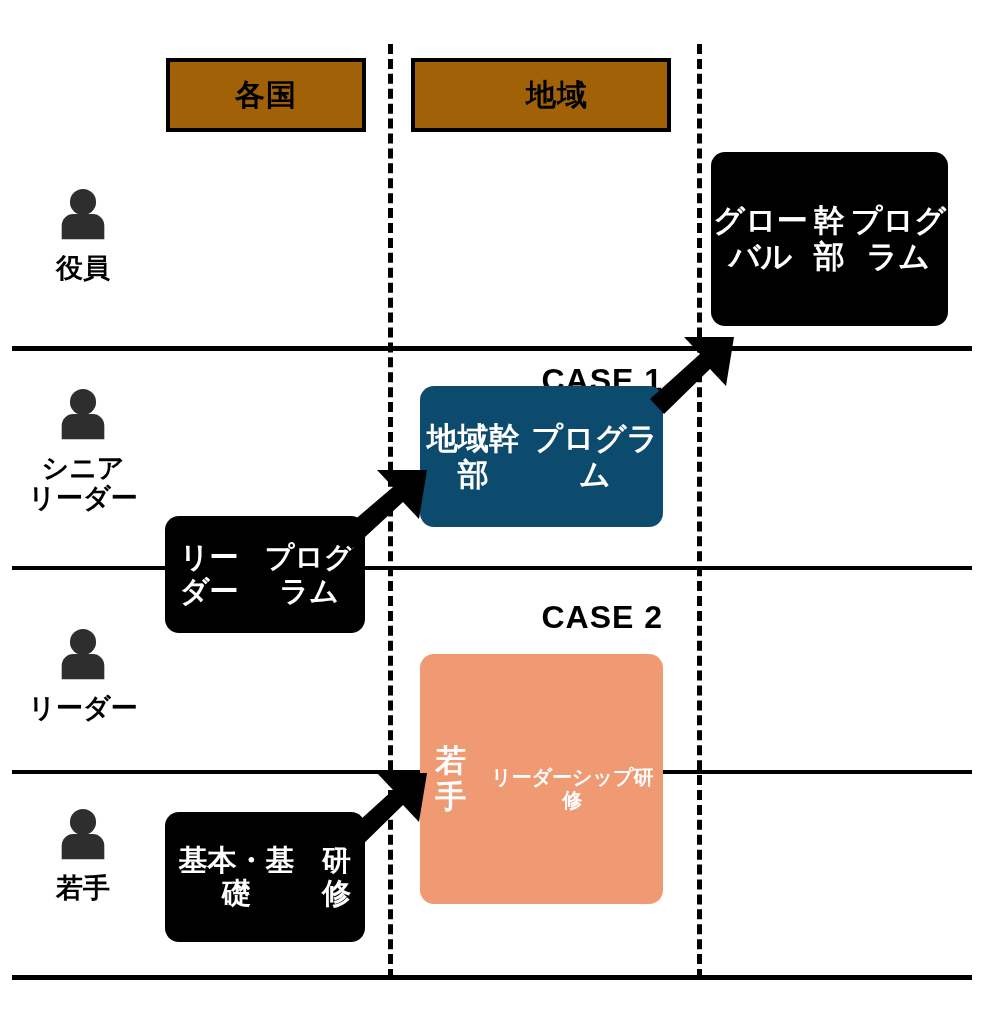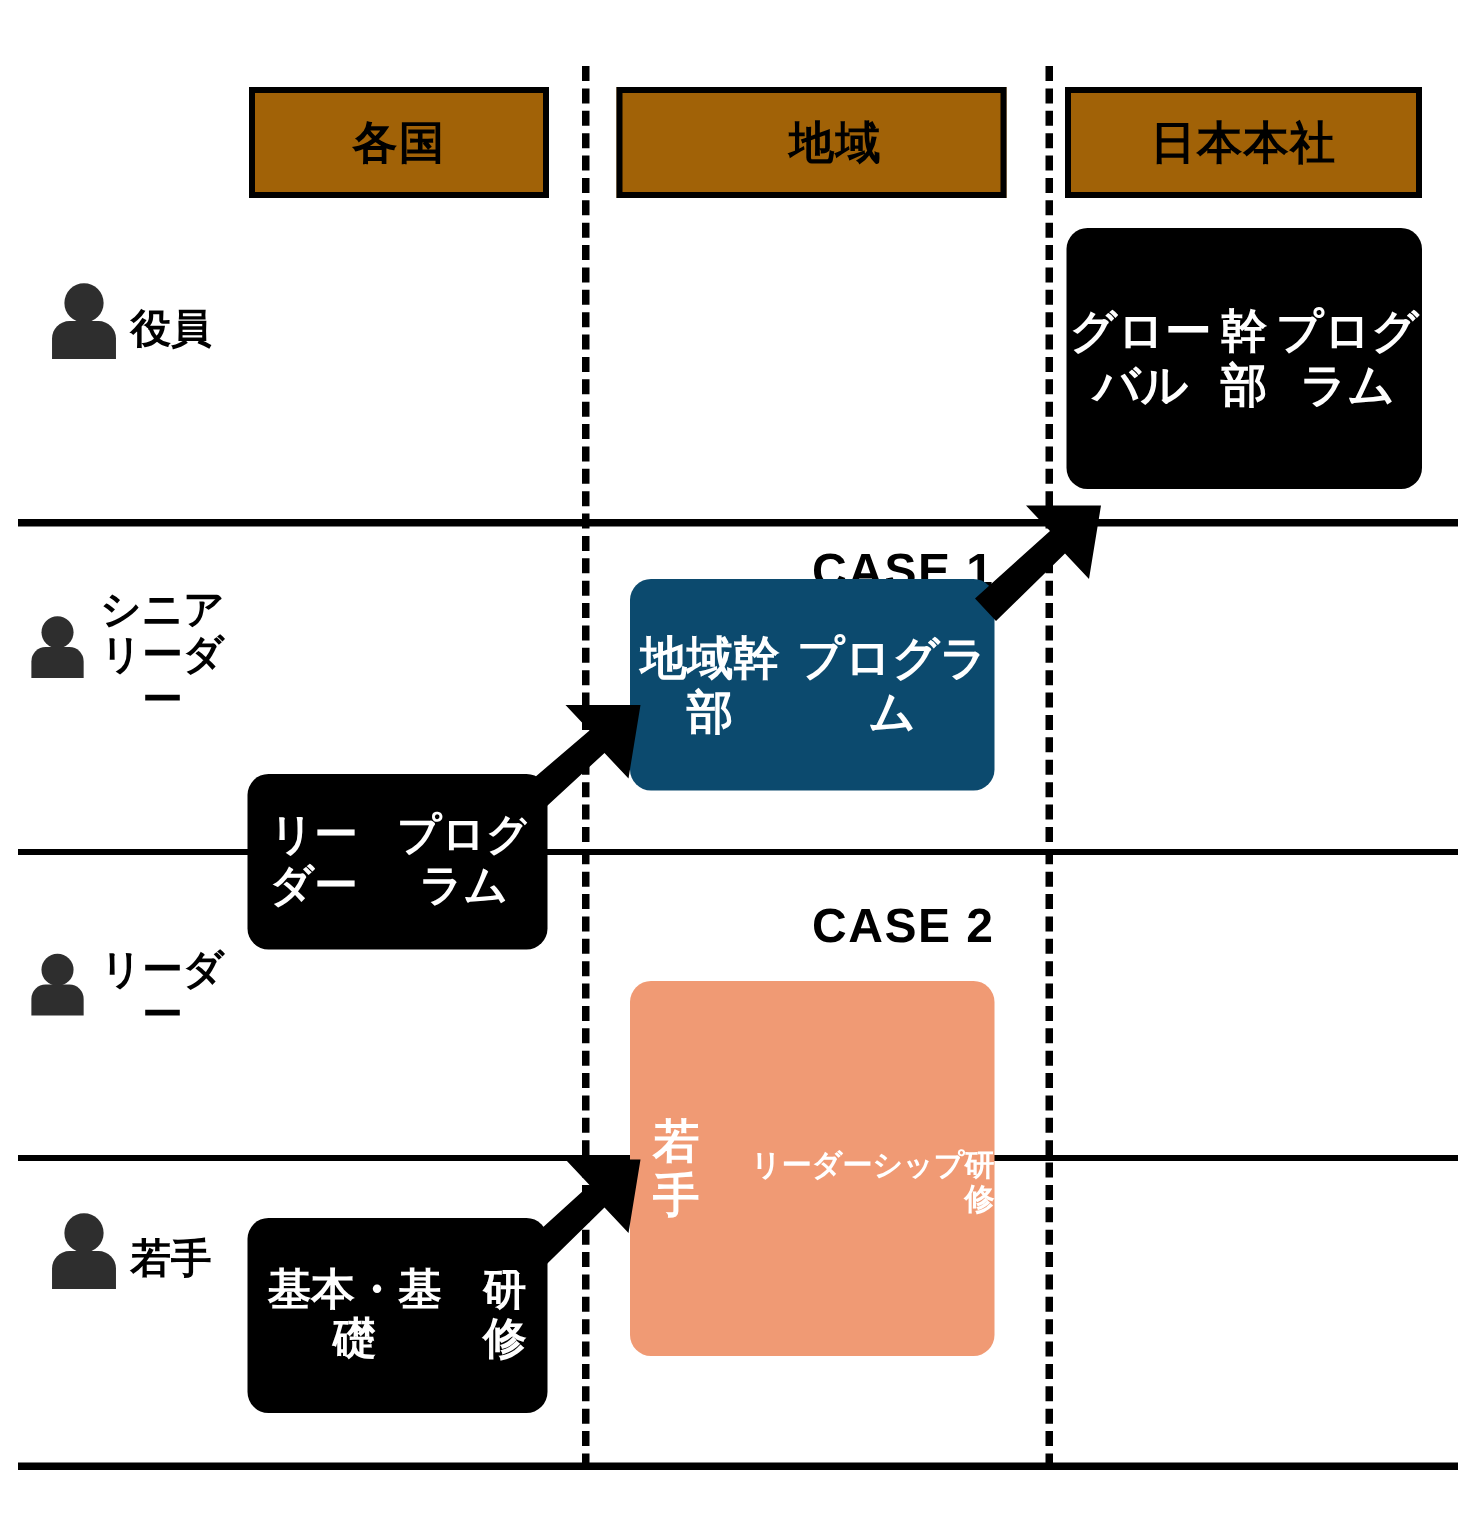--- a/index.html
+++ b/index.html
@@ -51,21 +51,21 @@
     color: #000000;
     letter-spacing: 1px;
     height: 74px;
   }
 
   
   .rowlabel {
     position: absolute;
     width: 140px;
     display: flex;
-    flex-direction: row;
+    flex-direction: column;
     align-items: center;
     justify-content: center;
     text-align: center;
   }
   .person-icon {
     display: block;
     width: 62px;
     height: 62px;
   }
   .rowlabel .rl-text {
@@ -129,23 +129,20 @@
 <body>
 
 <div id="stage">
 
   <div class="colhead" style="left:166px; top:58px; width:200px;">
     <span>各国</span>
   </div>
   <div class="colhead" style="left:411px; top:58px; width:260px;padding-left:32px;">
     <span>地域</span>
   </div>
-  <div class="colhead" style="left:710px; top:58px; width:238px;">
-    <span>日本本社</span>
-  </div>
 
   <div class="vdash" style="left:388px; height:935px;"></div>
   <div class="vdash" style="left:697px; height:935px;"></div>
 
   <div class="hline thick" style="top:346px;"></div>
   <div class="hline thin" style="top:566px;"></div>
   <div class="hline thin" style="top:770px;"></div>
   <div class="hline thick" style="top:975px;"></div>
 
   <div class="rowlabel" style="left:13px; top:185px;">
@@ -196,21 +193,21 @@
 
   <div class="prog black" style="left:165px; top:516px; width:200px; height:117px; font-size:29px;">
     <span class="ln">リーダー</span>
     <span class="ln">プログラム</span>
   </div>
 
   <div class="case-label" style="left:423px; top:599px; width:240px;">CASE 2</div>
 
   <div class="prog salmon" style="left:420px; top:654px; width:243px; height:250px; font-size:31px;">
     <span class="ln">若手</span>
-    <span class="ln" style="font-size:20px; margin-top:20px;text-align:right;">リーダーシップ研修</span>
+    <span class="ln" style="font-size:20px; margin-top:20px;">リーダーシップ研修</span>
   </div>
 
   <div class="prog black" style="left:165px; top:812px; width:200px; height:130px; font-size:29px;">
     <span class="ln">基本・基礎</span>
     <span class="ln">研修</span>
   </div>
 
   <svg id="arrows" viewBox="0 0 984 1024">
 
     <g>

